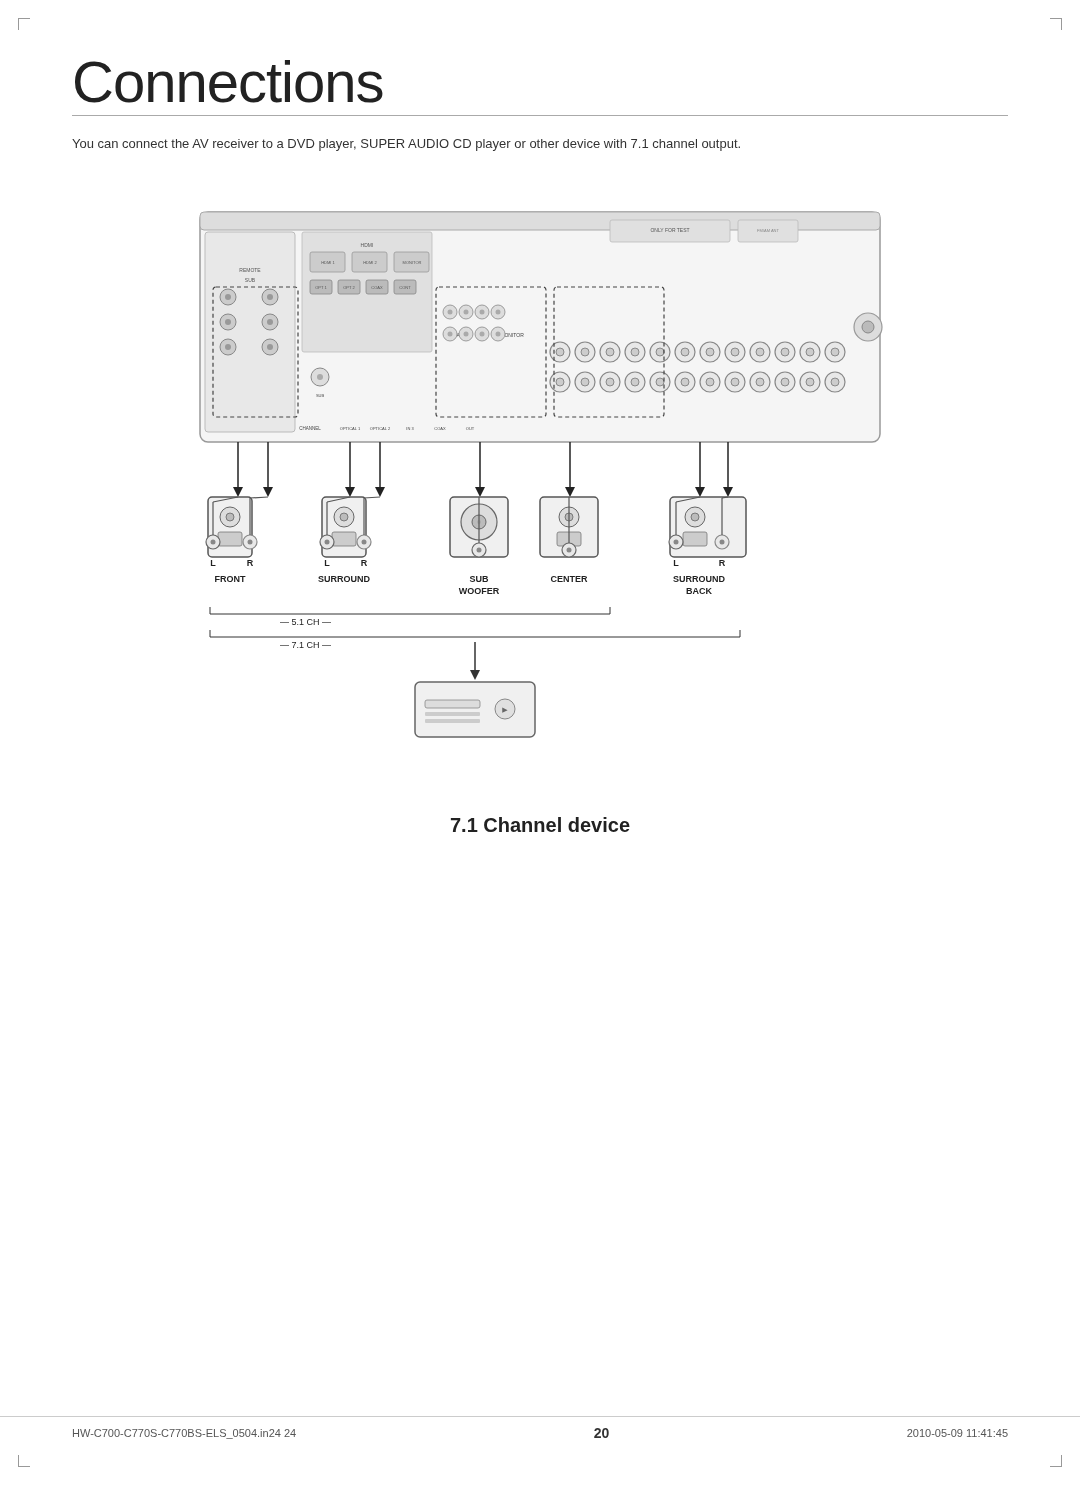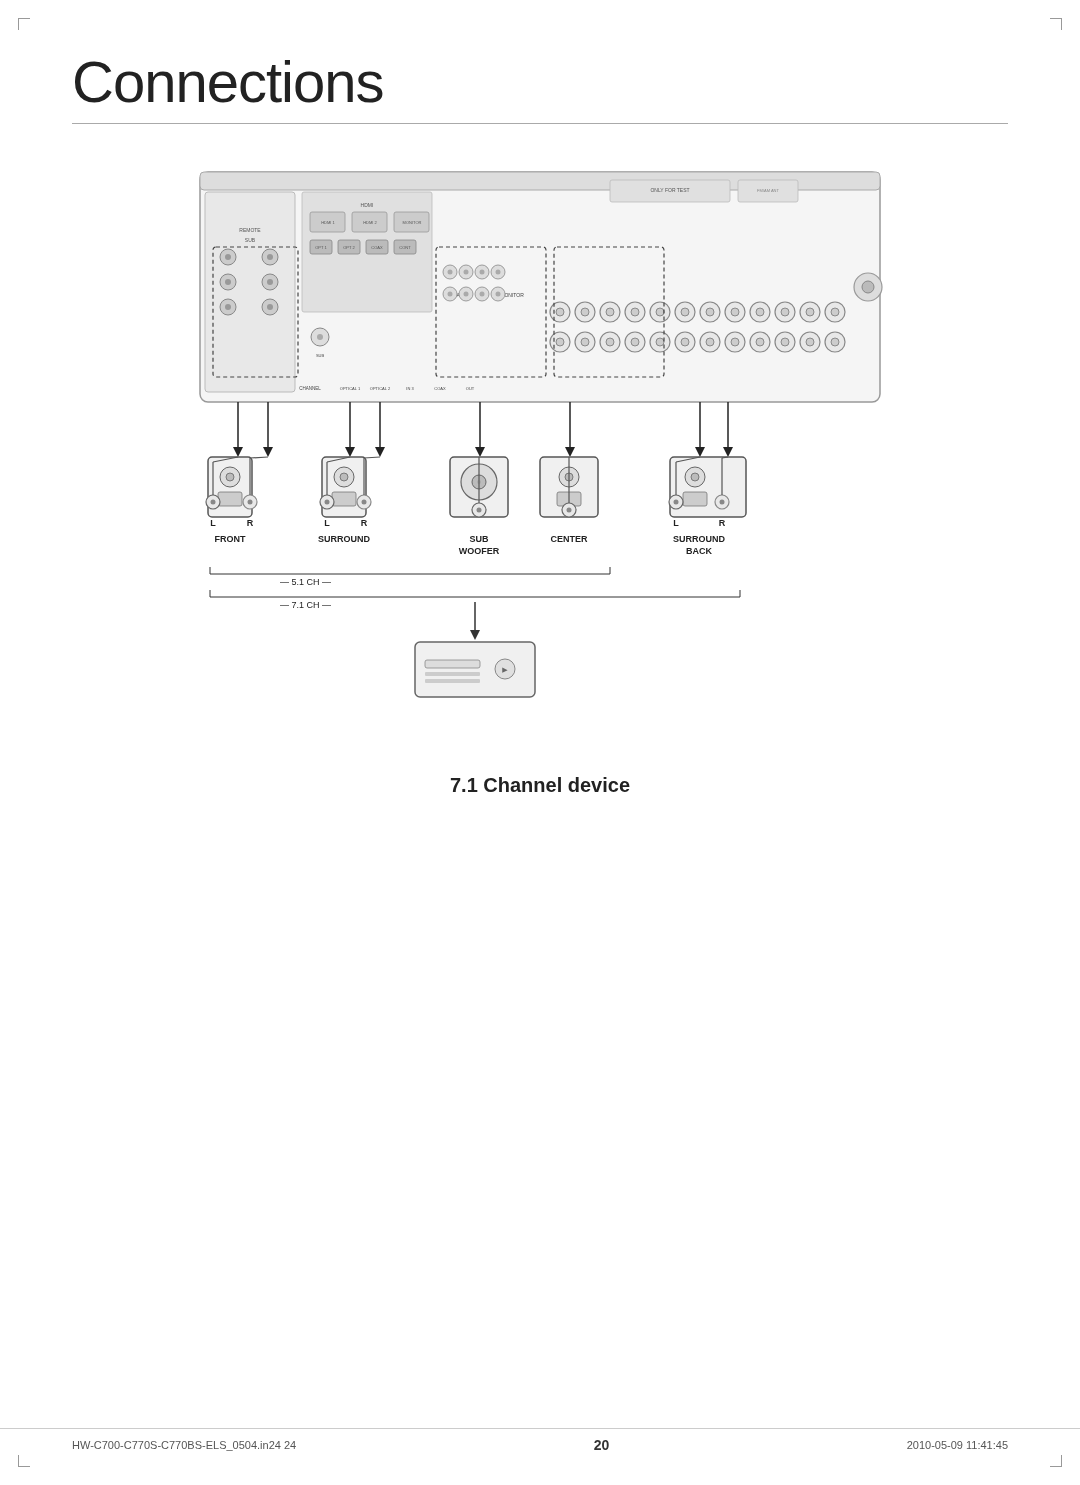--- a/index.html
+++ b/index.html
@@ -30,21 +30,20 @@
     }
 
     
     .page-title {
       font-size: 58px;
       font-weight: 200;
       color: #222;
       letter-spacing: -1px;
       margin-bottom: 18px;
       border-bottom: 1px solid #aaa;
-      padding-bottom: 8px;
     }
 
     
     .section-heading {
       font-size: 20px;
       font-weight: 900;
       color: #222;
       letter-spacing: 0.5px;
       margin-bottom: 10px;
       border-bottom: 2px solid #444;
@@ -79,21 +78,21 @@
       text-align: right;
       margin-top: 8px;
     }
 
     
     .page-footer {
       position: absolute;
       bottom: 28px;
       left: 0;
       right: 0;
-      padding: 4px 72px;
+      padding: 16px 72px;
       display: flex;
       justify-content: space-between;
       align-items: center;
       border-top: 1px solid #ccc;
       padding-top: 8px;
       margin-top: 36px;
     }
     .footer-left {
       font-size: 11px;
       color: #555;
@@ -111,20 +110,21 @@
 </head>
 <body>
 
 <div class="corner-mark corner-tl"></div>
 <div class="corner-mark corner-tr"></div>
 <div class="corner-mark corner-bl"></div>
 <div class="corner-mark corner-br"></div>
 
 <div class="page-content">
   <div class="page-title">Connections</div>
+  <div class="section-desc">You can connect the AV receiver to a DVD player, SUPER AUDIO CD player or other device with 7.1 channel output.</div>
 
   <div class="diagram-container">
     <div class="diagram-svg-wrap">
       <svg viewBox="0 0 860 620" width="860" height="620" xmlns="http://www.w3.org/2000/svg" style="overflow:visible;">
 
         <rect x="90" y="30" width="680" height="230" rx="8" ry="8" fill="#f5f5f5" stroke="#999" stroke-width="1.5"></rect>
 
         <rect x="90" y="30" width="680" height="18" rx="4" ry="4" fill="#ddd" stroke="#aaa" stroke-width="1"></rect>
 
         <rect x="95" y="50" width="90" height="200" rx="3" fill="#e8e8e8" stroke="#bbb" stroke-width="1"></rect>

